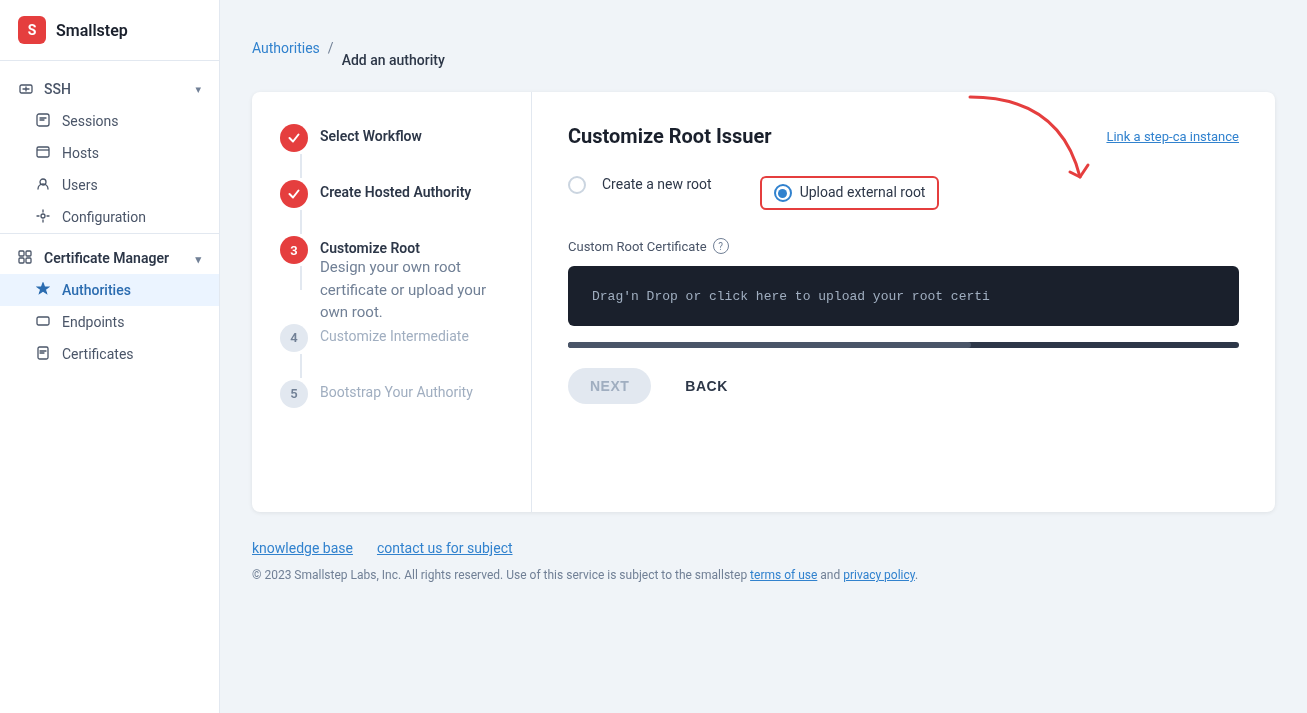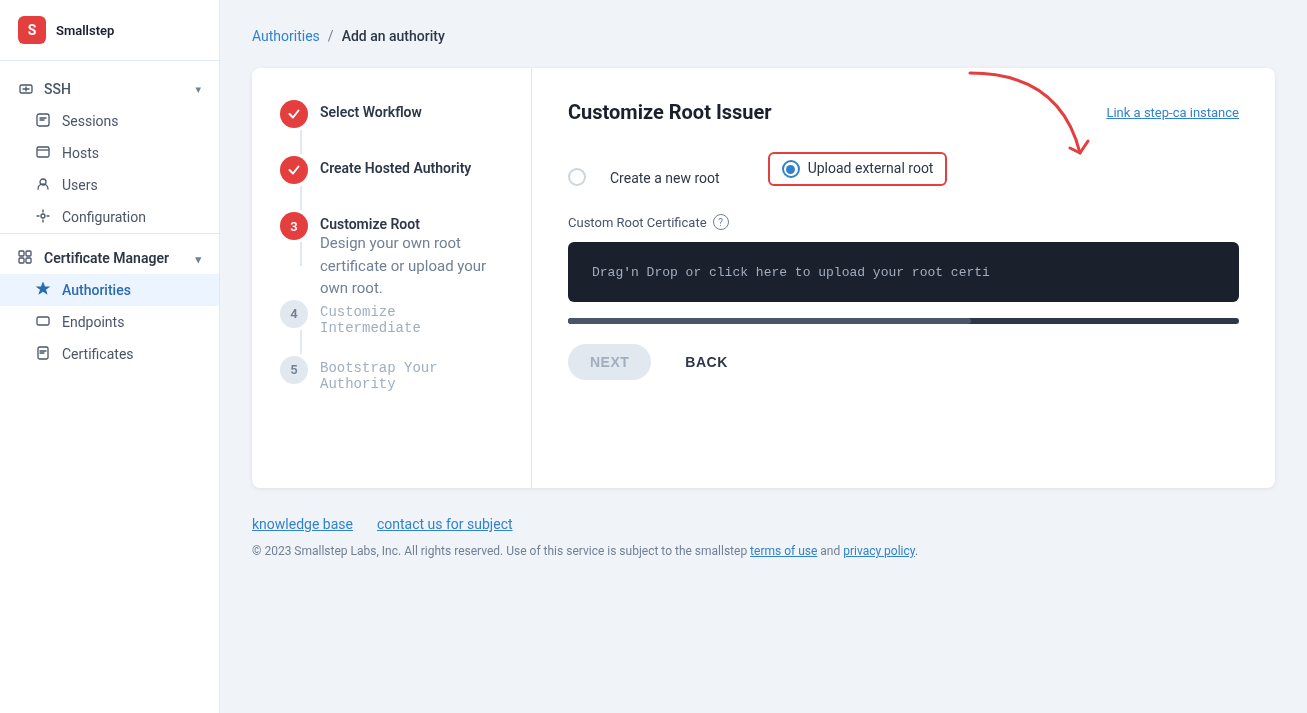--- a/index.html
+++ b/index.html
@@ -27,21 +27,21 @@
       background: #e53e3e;
       border-radius: 6px;
       display: flex;
       align-items: center;
       justify-content: center;
       color: white;
       font-weight: bold;
       font-size: 14px;
     }
     .logo-text {
-      font-size: 13px;
+      font-size: 16px;
       font-weight: 600;
       color: #1a202c;
     }
     .sidebar-nav {
       padding: 12px 0;
     }
     .nav-section-header {
       display: flex;
       align-items: center;
       justify-content: space-between;
@@ -94,21 +94,21 @@
       gap: 8px;
       margin-bottom: 24px;
       font-size: 14px;
     }
     .breadcrumb-link {
       color: #3182ce;
       cursor: pointer;
       text-decoration: none;
     }
     .breadcrumb-separator { color: #718096; }
-    .breadcrumb-current { color: #2d3748; font-weight: 500; }
+    .breadcrumb-current { color: #2d3748; font-weight: 500; margin-top: 24px; }
 
     
     .card {
       background: #fff;
       border-radius: 8px;
       box-shadow: 0 1px 4px rgba(0,0,0,0.08);
       display: flex;
       min-height: 420px;
       position: relative;
     }
@@ -156,21 +156,21 @@
     .step-circle.inactive {
       background: #e2e8f0;
       color: #718096;
     }
     .step-content { flex: 1; padding-top: 4px; }
     .step-title {
       font-size: 14px;
       font-weight: 600;
       color: #2d3748;
     }
-    .step-title.inactive { color: #a0aec0; font-weight: 400; font-family: Liberation Mono, monospace; }
+    .step-title.inactive { color: #a0aec0; font-weight: 400; }
     .step-desc {
       font-size: 15px;
       color: #718096;
       margin-top: 0;
       line-height: 1.5;
     }
 
     
     .content-panel {
       flex: 1;
@@ -196,22 +196,22 @@
     }
 
     
     .radio-options {
       display: flex;
       gap: 48px;
       margin-bottom: 28px;
     }
     .radio-option {
       display: flex;
-      align-items: flex-end;
-      gap: 24px;
+      align-items: flex-start;
+      gap: 16px;
       cursor: pointer;
     }
     .radio-outer {
       width: 18px;
       height: 18px;
       border-radius: 50%;
       border: 2px solid #cbd5e0;
       display: flex;
       align-items: center;
       justify-content: center;

